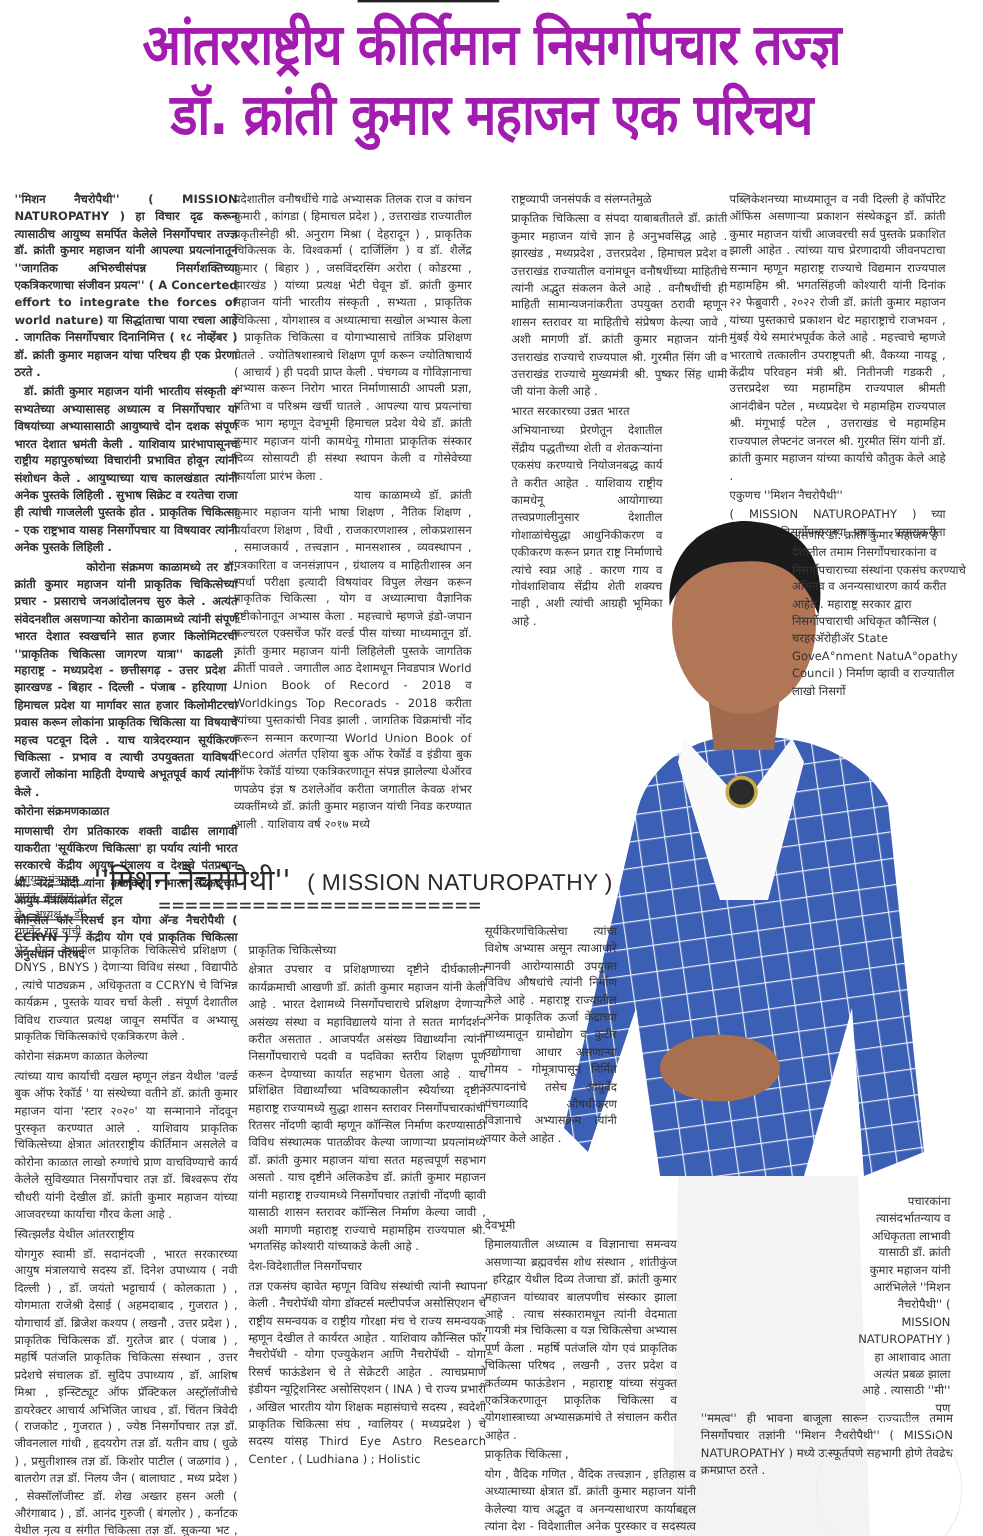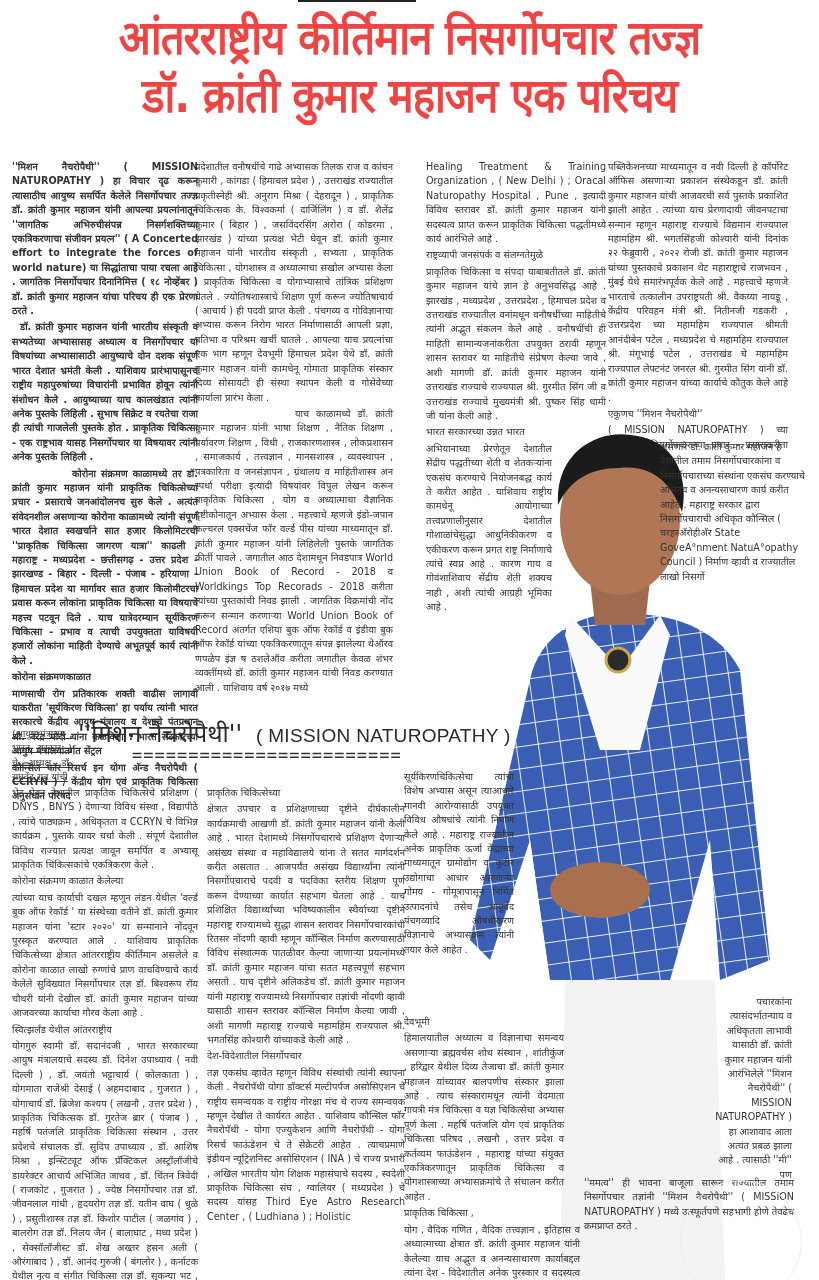--- a/index.html
+++ b/index.html
@@ -1,18 +1,18 @@
 <!DOCTYPE html>
 <html><head>
 <meta charset="utf-8">
 <style>
   html,body{margin:0;padding:0;background:#fff;}
   body{width:819px;height:1280px;position:relative;overflow:hidden;font-family:"DejaVu Sans","Liberation Sans",sans-serif;color:#2a2a2a;}
   .topline{position:absolute;left:298px;top:0;width:118px;height:2px;background:#222;}
-  .headline{position:absolute;left:0;top:10px;width:819px;text-align:center;font-family:"DejaVu Sans","Liberation Sans",sans-serif;font-weight:bold;color:#ef4444;letter-spacing:-1px;}
+  .headline{position:absolute;left:0;top:10px;width:819px;text-align:center;font-family:"DejaVu Sans","Liberation Sans",sans-serif;font-weight:bold;color:#a21caf;letter-spacing:-1px;}
   .headline .l1{display:block;font-size:42px;line-height:56px;transform:scaleY(1.12);}
   .headline .l2{display:block;font-size:42px;line-height:56px;margin-top:2px;transform:scaleY(1.12);}
   .col{position:absolute;font-size:9.6px;line-height:14.4px;text-align:justify;color:#333;}
   .col p{margin:0 0 2px 0;}
   .col p.indent{text-indent:60px;}
   .col p.right{text-align:left;}
   #col1{left:12px;top:160px;width:186px;font-weight:bold;}
   #col2{left:195px;top:160px;width:198px;}
   #col3{left:426px;top:160px;width:180px;}
   #col4{left:608px;top:160px;width:180px;}
@@ -54,21 +54,20 @@
 <div class="col" id="col1b">
   <p>(आयुष मंत्रालय , भारत सरकार ) चे अध्यक्ष डॉ. राघवेंद्र राव यांची</p>
 </div>
 
 <div class="col" id="col2">
   <p>प्रदेशातील वनौषधींचे गाढे अभ्यासक तिलक राज व कांचन कुमारी , कांगडा ( हिमाचल प्रदेश ) , उत्तराखंड राज्यातील प्रकृतीस्नेही श्री. अनुराग मिश्रा ( देहरादून ) , प्राकृतिक चिकित्सक के. विश्वकर्मा ( दार्जिलिंग ) व डॉ. शैलेंद्र कुमार ( बिहार ) , जसविंदरसिंग अरोरा ( कोडरमा , झारखंड ) यांच्या प्रत्यक्ष भेटी घेवून डॉ. क्रांती कुमार महाजन यांनी भारतीय संस्कृती , सभ्यता , प्राकृतिक चिकित्सा , योगशास्त्र व अध्यात्माचा सखोल अभ्यास केला . प्राकृतिक चिकित्सा व योगाभ्यासाचे तांत्रिक प्रशिक्षण घेतले . ज्योतिषशास्त्राचे शिक्षण पूर्ण करून ज्योतिषाचार्य ( आचार्य ) ही पदवी प्राप्त केली . पंचगव्य व गोविज्ञानाचा अभ्यास करून निरोग भारत निर्माणासाठी आपली प्रज्ञा, प्रतिभा व परिश्रम खर्ची घातले . आपल्या याच प्रयत्नांचा एक भाग म्हणून देवभूमी हिमाचल प्रदेश येथे डॉ. क्रांती कुमार महाजन यांनी कामधेनू गोमाता प्राकृतिक संस्कार दिव्य सोसायटी ही संस्था स्थापन केली व गोसेवेच्या कार्याला प्रारंभ केला .</p>
   <p class="indent" style="text-indent:100px">याच काळामध्ये डॉ. क्रांती कुमार महाजन यांनी भाषा शिक्षण , नैतिक शिक्षण , पर्यावरण शिक्षण , विधी , राजकारणशास्त्र , लोकप्रशासन , समाजकार्य , तत्त्वज्ञान , मानसशास्त्र , व्यवस्थापन , पत्रकारिता व जनसंज्ञापन , ग्रंथालय व माहितीशास्त्र अन स्पर्धा परीक्षा इत्यादी विषयांवर विपुल लेखन करून प्राकृतिक चिकित्सा , योग व अध्यात्माचा वैज्ञानिक दृष्टीकोनातून अभ्यास केला . महत्त्वाचे म्हणजे इंडो-जपान कल्चरल एक्सचेंज फॉर वर्ल्ड पीस यांच्या माध्यमातून डॉ. क्रांती कुमार महाजन यांनी लिहिलेली पुस्तके जागतिक कीर्ती पावले . जगातील आठ देशामधून निवडपात्र World Union Book of Record - 2018 व Worldkings Top Recorads - 2018 करीता त्यांच्या पुस्तकांची निवड झाली . जागतिक विक्रमांची नोंद करून सन्मान करणाऱ्या World Union Book of Record अंतर्गत एशिया बुक ऑफ रेकॉर्ड व इंडीया बुक ऑफ रेकॉर्ड यांच्या एकत्रिकरणातून संपन्न झालेल्या थेऑरव णपळेप इंज्ञ ष ठशलेऑव करीता जगातील केवळ शंभर व्यक्तींमध्ये डॉ. क्रांती कुमार महाजन यांची निवड करण्यात आली . याशिवाय वर्ष २०१७ मध्ये</p>
 </div>
 
 <div class="col" id="col3">
-  <p>Healing Treatment &amp; Training Organization , ( New Delhi ) ; Oracal Naturopathy Hospital , Pune , इत्यादी विविध स्तरावर डॉ. क्रांती कुमार महाजन यांनी सदस्यत्व प्राप्त करून प्राकृतिक चिकित्सा पद्धतीमध्ये कार्य आरंभिले आहे .</p>
   <p class="right">राष्ट्रव्यापी जनसंपर्क व संलग्नतेमुळे</p>
   <p>प्राकृतिक चिकित्सा व संपदा याबाबतीतले डॉ. क्रांती कुमार महाजन यांचे ज्ञान हे अनुभवसिद्ध आहे . झारखंड , मध्यप्रदेश , उत्तरप्रदेश , हिमाचल प्रदेश व उत्तराखंड राज्यातील वनांमधून वनौषधींच्या माहितीचे त्यांनी अद्भुत संकलन केले आहे . वनौषधींची ही माहिती सामान्यजनांकरीता उपयुक्त ठरावी म्हणून शासन स्तरावर या माहितीचे संप्रेषण केल्या जावे , अशी मागणी डॉ. क्रांती कुमार महाजन यांनी उत्तराखंड राज्याचे राज्यपाल श्री. गुरमीत सिंग जी व उत्तराखंड राज्याचे मुख्यमंत्री श्री. पुष्कर सिंह धामी जी यांना केली आहे .</p>
   <p class="right">भारत सरकारच्या उन्नत भारत</p>
   <p style="width:126px">अभियानाच्या प्रेरणेतून देशातील सेंद्रीय पद्धतीच्या शेती व शेतकऱ्यांना एकसंघ करण्याचे नियोजनबद्ध कार्य ते करीत आहेत . याशिवाय राष्ट्रीय कामधेनू आयोगाच्या तत्त्वप्रणालीनुसार देशातील गोशाळांचेसुद्धा आधुनिकीकरण व एकीकरण करून प्रगत राष्ट्र निर्माणाचे त्यांचे स्वप्न आहे . कारण गाय व गोवंशाशिवाय सेंद्रीय शेती शक्यच नाही , अशी त्यांची आग्रही भूमिका आहे .</p>
 </div>
 <div class="col" id="col3b" style="top:612px">
 </div>
 
 <div class="col" id="col4">
   <p>पब्लिकेशनच्या माध्यमातून व नवी दिल्ली हे कॉर्पोरेट ऑफिस असणाऱ्या प्रकाशन संस्थेकडून डॉ. क्रांती कुमार महाजन यांची आजवरची सर्व पुस्तके प्रकाशित झाली आहेत . त्यांच्या याच प्रेरणादायी जीवनपटाचा सन्मान म्हणून महाराष्ट्र राज्याचे विद्यमान राज्यपाल महामहिम श्री. भगतसिंहजी कोश्यारी यांनी दिनांक २२ फेब्रुवारी , २०२२ रोजी डॉ. क्रांती कुमार महाजन यांच्या पुस्तकाचे प्रकाशन थेट महाराष्ट्राचे राजभवन , मुंबई येथे समारंभपूर्वक केले आहे . महत्त्वाचे म्हणजे भारताचे तत्कालीन उपराष्ट्रपती श्री. वैकय्या नायडू , केंद्रीय परिवहन मंत्री श्री. नितीनजी गडकरी , उत्तरप्रदेश च्या महामहिम राज्यपाल श्रीमती आनंदीबेन पटेल , मध्यप्रदेश चे महामहिम राज्यपाल श्री. मंगूभाई पटेल , उत्तराखंड चे महामहिम राज्यपाल लेफ्टनंट जनरल श्री. गुरमीत सिंग यांनी डॉ. क्रांती कुमार महाजन यांच्या कार्याचे कौतुक केले आहे .</p>

